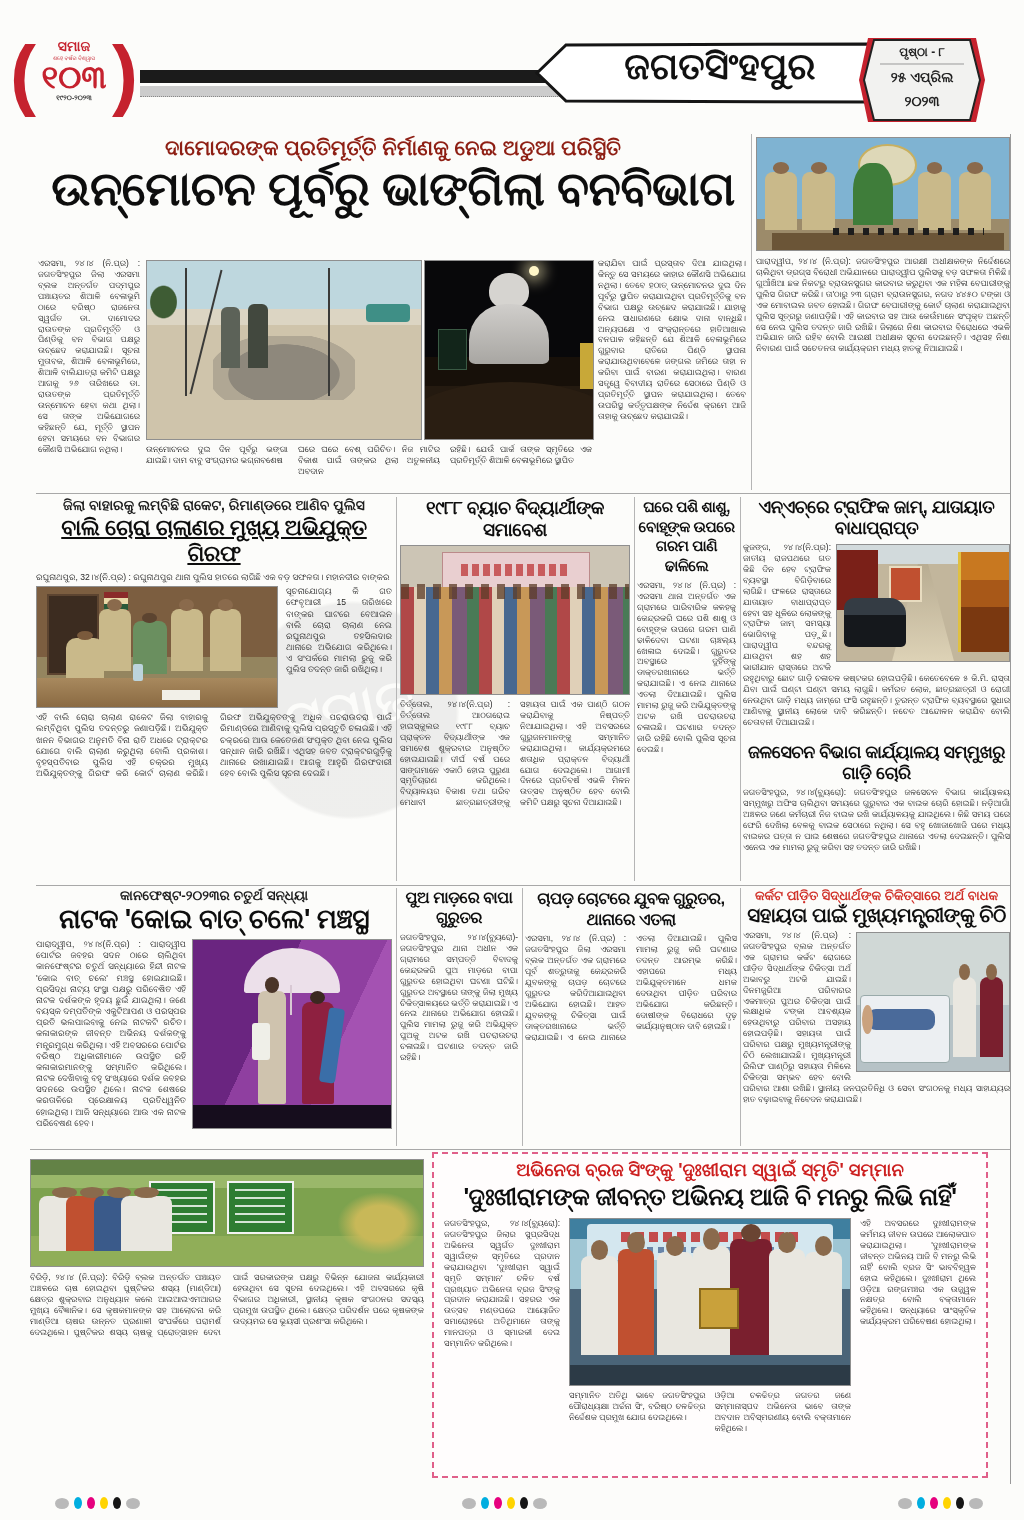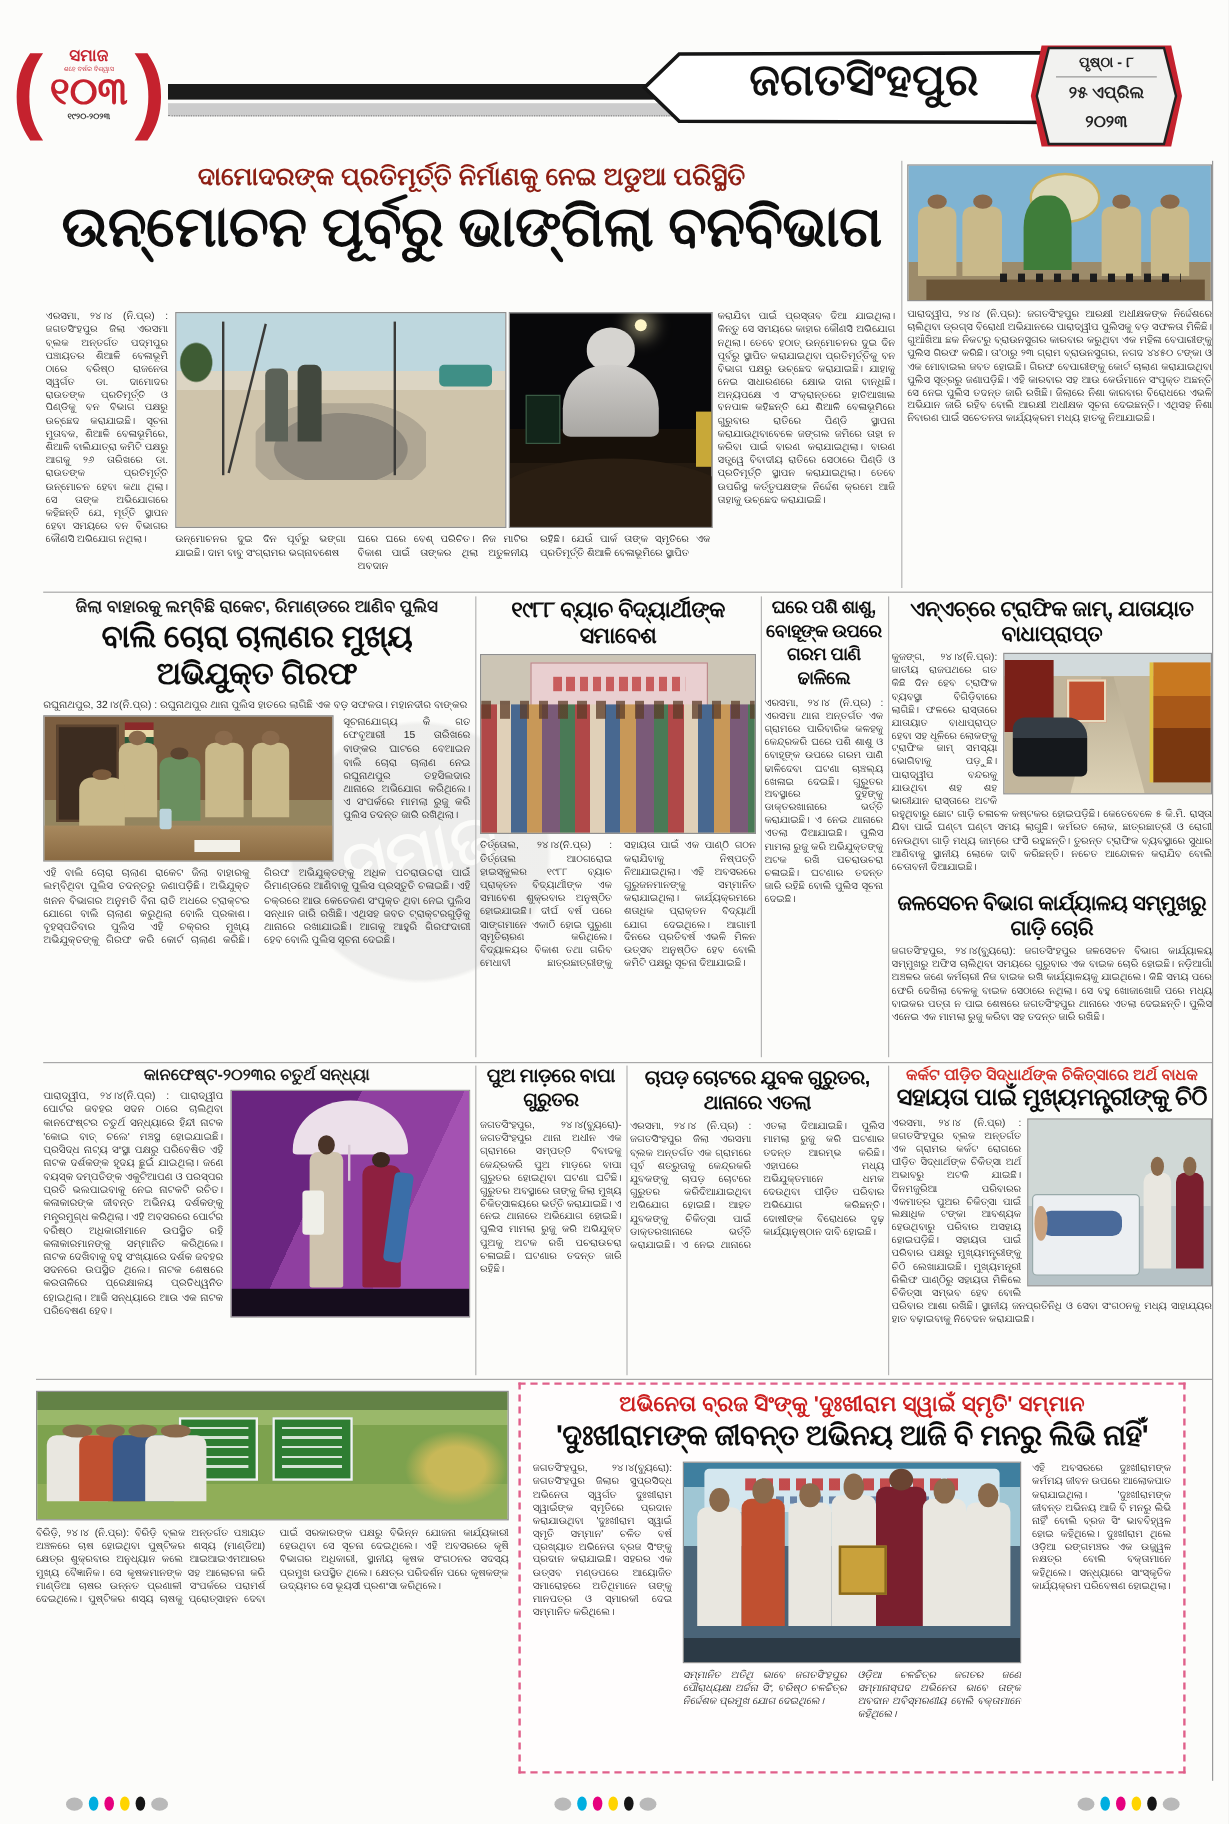--- a/index.html
+++ b/index.html
@@ -123,21 +123,21 @@
   #lead-caps{position:absolute;left:110px;top:312px;width:446px;display:flex;gap:10px;}
   #lead-caps div{flex:1;font-size:8.4px;line-height:1.3;text-align:justify;color:#222;}
   
   #art-brown{left:756px;top:132px;width:254px;height:360px;}
   #brown-headline{font-size:25px;line-height:1.12;}
   #ph-brown{width:252px;height:112px;margin-top:5px;}
   #brown-body{margin-top:5px;height:190px;}
   
   #art-bali{left:36px;top:497px;width:356px;height:384px;}
   #bali-kicker{font-size:14px;}
-  #bali-headline{font-size:26px;margin-top:1px;}
+  #bali-headline{font-size:22px;margin-top:1px;text-decoration:underline;}
   #bali-intro{margin-top:5px;font-size:8.6px;}
   #bali-mid{display:flex;gap:8px;margin-top:3px;}
   #ph-bali{width:240px;height:120px;flex:none;}
   #bali-side{font-size:8.6px;}
   #bali-bottom{margin-top:4px;column-count:2;column-gap:12px;height:168px;font-size:8.6px;}
   #art-batch{left:400px;top:497px;width:230px;height:384px;}
   #batch-headline{font-size:18.5px;}
   #ph-batch{width:228px;height:148px;margin:4px 0;}
   #batch-body{column-count:2;column-gap:10px;height:196px;}
   #art-sasu{left:637px;top:497px;width:99px;height:384px;}
@@ -170,21 +170,21 @@
   
   #art-iimr{left:30px;top:1152px;width:394px;height:338px;}
   #iimr-headline{font-size:25px;line-height:1.15;text-align:left;}
   #ph-field{width:392px;height:106px;margin:7px 0 5px;}
   #iimr-body{column-count:2;column-gap:12px;height:178px;}
   #art-duk{left:432px;top:1152px;width:556px;height:326px;border:2px dashed #e0608a;background:#fffdfd;padding:6px 10px;box-sizing:border-box;}
   #duk-kicker{font-size:18px;color:#cc1f1f;}
   #duk-headline{font-size:24px;margin-top:2px;}
   #duk-row{display:flex;gap:9px;margin-top:7px;}
   #duk-colL,#duk-colR{width:120px;height:238px;}
-  #duk-center{width:282px;flex:none;font-style:italic;}
+  #duk-center{width:282px;flex:none;}
   #ph-award{width:280px;height:166px;}
   #duk-caps{display:flex;gap:9px;margin-top:4px;}
   #duk-caps div{flex:1;height:62px;}
   
   #wm{left:225px;top:585px;width:250px;height:250px;border-radius:50%;opacity:.10;
       background:radial-gradient(circle,#777 0 60%,transparent 62%);display:flex;align-items:center;justify-content:center;}
   #wm span{font-size:56px;font-weight:800;color:#fff;transform:rotate(-12deg);}
   
   .regs{position:absolute;top:1497px;display:flex;align-items:center;gap:5px;}
   .regs .c{width:14px;height:11px;border-radius:50%;background:#b9b9b9;}
@@ -331,20 +331,21 @@
 
   <div class="abs" id="art-theft">
     <div class="headline" id="theft-headline">ଜଳସେଚନ ବିଭାଗ କାର୍ଯ୍ୟାଳୟ ସମ୍ମୁଖରୁ ଗାଡ଼ି ଚୋରି</div>
     <div class="jtext" id="theft-body">ଜଗତସିଂହପୁର, ୨୪।୪(ବ୍ୟୁରୋ): ଜଗତସିଂହପୁର ଜଳସେଚନ ବିଭାଗ କାର୍ଯ୍ୟାଳୟ ସମ୍ମୁଖରୁ ଅଫିସ ଚାଲିଥିବା ସମୟରେ ଗୁରୁବାର ଏକ ବାଇକ ଚୋରି ହୋଇଛି। ନଡ଼ିଆଗାଁ ଅଞ୍ଚଳର ଜଣେ କର୍ମଚାରୀ ନିଜ ବାଇକ ରଖି କାର୍ଯ୍ୟାଳୟକୁ ଯାଇଥିଲେ। କିଛି ସମୟ ପରେ ଫେରି ଦେଖିଲା ବେଳକୁ ବାଇକ ସେଠାରେ ନଥିଲା। ସେ ବହୁ ଖୋଜାଖୋଜି ପରେ ମଧ୍ୟ ବାଇକର ପତ୍ତା ନ ପାଇ ଶେଷରେ ଜଗତସିଂହପୁର ଥାନାରେ ଏତଲା ଦେଇଛନ୍ତି। ପୁଲିସ ଏନେଇ ଏକ ମାମଲା ରୁଜୁ କରିବା ସହ ତଦନ୍ତ ଜାରି ରଖିଛି।</div>
   </div>
 
   <div class="abs hline" style="left:36px;top:885px;width:974px;"></div>
 
   <div class="abs" id="art-drama">
     <div class="kicker" id="drama-kicker">କାନଫେଷ୍ଟ-୨୦୨୩ର ଚତୁର୍ଥ ସନ୍ଧ୍ୟା</div>
+    <div class="headline" id="drama-headline">ନାଟକ 'କୋଇ ବାତ୍ ଚଲେ' ମଞ୍ଚସ୍ଥ</div>
     <div class="jtext" id="drama-body">
       <span class="photo" id="ph-theater">
         <i class="umb"></i>
           <i class="stick"></i>
           <i class="man"></i>
           <i class="bag"></i>
           <i class="wom"></i>
           <i class="dup"></i>
           <i class="floor"></i>
       </span>

